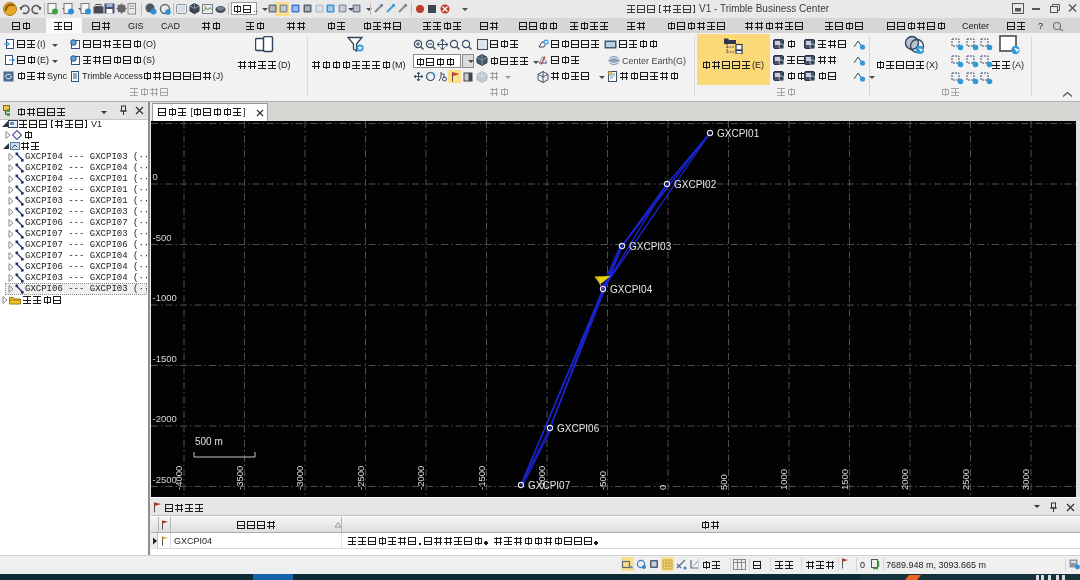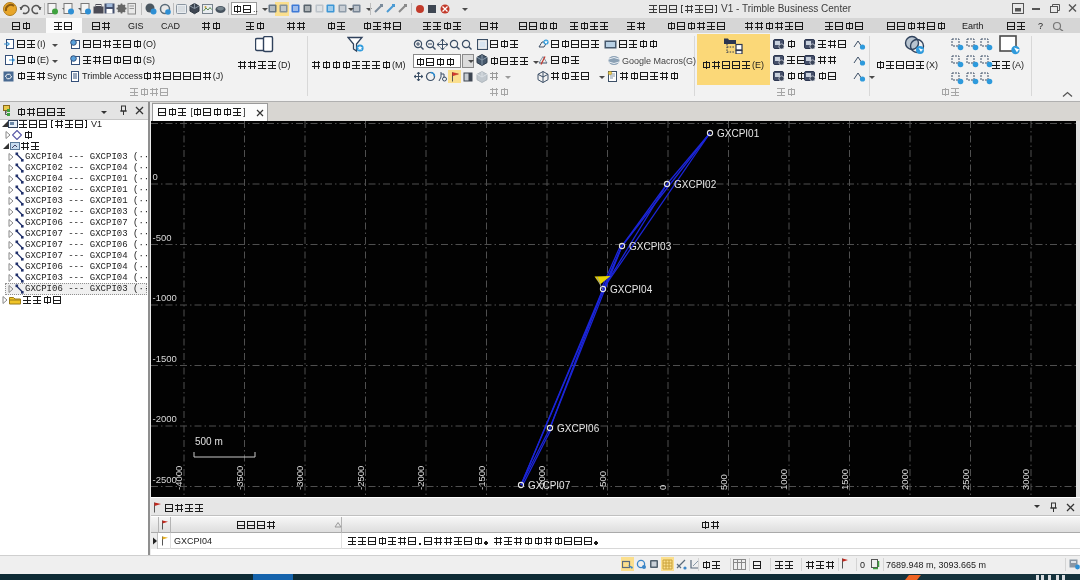--- a/index.html
+++ b/index.html
@@ -152,21 +152,21 @@
     <rect x="6" y="1" width="3" height="3" fill="#8a8a8a"></rect>
   </svg>
 <div class="a" style="left:411px;top:3px;width:1px;height:12px;background:#bdbdbd"></div>
 <svg class="a" style="left:415px;top:4px" width="50" height="11">
     <circle cx="5" cy="5" r="4" fill="#c23a2a"></circle>
     <rect x="13" y="1" width="8" height="8" fill="#3e4652"></rect>
     <circle cx="30" cy="5" r="4.5" fill="#c23a2a"></circle>
     <path d="M27.5 2.5 l5 5 M32.5 2.5 l-5 5" stroke="#fff" stroke-width="1.3"></path>
   </svg>
 <div class="dn a" style="left:459px;top:8px"></div>
-<div class="txt" style="left:649px;top:3px;font-size:10px;color:#3c3c3c"><i class="k k0"></i><i class="k k1"></i><i class="k k1"></i><i class="k kb"></i><i class="k k2"></i><i class="k k0"></i><i class="k k1"></i><i class="k kd"></i>V1 - Trimble Business Center</div>
+<div class="txt" style="left:627px;top:3px;font-size:10px;color:#3c3c3c"><i class="k k0"></i><i class="k k1"></i><i class="k k1"></i><i class="k kb"></i><i class="k k2"></i><i class="k k0"></i><i class="k k1"></i><i class="k kd"></i>V1 - Trimble Business Center</div>
 <svg class="a" style="left:1012px;top:3px" width="66" height="12">
     <rect x="0.5" y="0.5" width="11" height="10" fill="none" stroke="#555"></rect>
     <rect x="3" y="5" width="6" height="3.5" fill="#555"></rect>
     <rect x="20" y="5" width="8" height="2" fill="#555"></rect>
     <rect x="38.5" y="3.5" width="7" height="6" fill="none" stroke="#555"></rect>
     <path d="M40.5 3.5 v-2 h7 v6 h-2" fill="none" stroke="#555"></path>
     <path d="M57 1.5 l7 7 M64 1.5 l-7 7" stroke="#555" stroke-width="1.4"></path>
   </svg>
 <div class="a" style="left:0;top:18px;width:1080px;height:15px;background:#d6d6d6"></div>
 <div class="a" style="left:46px;top:18px;width:36px;height:15px;background:#fafafa"></div>
@@ -182,21 +182,21 @@
 <div class="txt" style="left:363px;top:21px;color:#1a1a1a"><i class="k k3"></i><i class="k k0"></i><i class="k k2"></i><i class="k k1"></i></div>
 <div class="txt" style="left:423px;top:21px;color:#1a1a1a"><i class="k k0"></i><i class="k k0"></i><i class="k k3"></i><i class="k k0"></i></div>
 <div class="txt" style="left:480px;top:21px;color:#1a1a1a"><i class="k k1"></i><i class="k k2"></i></div>
 <div class="txt" style="left:519px;top:21px;color:#1a1a1a"><i class="k k1"></i><i class="k k1"></i><i class="k k3"></i><i class="k k3"></i></div>
 <div class="txt" style="left:570px;top:21px;color:#1a1a1a"><i class="k k0"></i><i class="k k3"></i><i class="k k0"></i><i class="k k0"></i></div>
 <div class="txt" style="left:627px;top:21px;color:#1a1a1a"><i class="k k0"></i><i class="k k2"></i></div>
 <div class="txt" style="left:667px;top:21px;color:#1a1a1a"><i class="k k3"></i><i class="k k1"></i><i class="k k3"></i><i class="k k2"></i><i class="k k0"></i><i class="k k1"></i></div>
 <div class="txt" style="left:745px;top:21px;color:#1a1a1a"><i class="k k2"></i><i class="k k2"></i><i class="k k3"></i><i class="k k2"></i><i class="k k0"></i><i class="k k1"></i></div>
 <div class="txt" style="left:825px;top:21px;color:#1a1a1a"><i class="k k0"></i><i class="k k1"></i><i class="k k3"></i><i class="k k1"></i></div>
 <div class="txt" style="left:887px;top:21px;color:#1a1a1a"><i class="k k1"></i><i class="k k1"></i><i class="k k3"></i><i class="k k2"></i><i class="k k1"></i><i class="k k3"></i></div>
-<div class="txt" style="left:962px;top:21px;color:#1a1a1a">Earth</div>
+<div class="txt" style="left:962px;top:21px;color:#1a1a1a">Center</div>
 <div class="txt" style="left:1007px;top:21px;color:#1a1a1a"><i class="k k1"></i><i class="k k0"></i></div>
 <div class="txt" style="left:1038px;top:21px;color:#1a1a1a">?</div>
 <svg class="a" style="left:1052px;top:21px" width="12" height="10">
     <circle cx="5" cy="5" r="3.5" fill="none" stroke="#777" stroke-width="1.2"></circle>
     <path d="M8 8 l3 2" stroke="#777" stroke-width="1.4"></path>
   </svg>
 <div class="a" style="left:0;top:33px;width:1080px;height:68px;background:#f2f2f2"></div>
 <div class="a" style="left:0;top:101px;width:1080px;height:1px;background:#b0b0b0"></div>
 <div class="a" style="left:307px;top:36px;width:1px;height:60px;background:#d8d8d8"></div>
 <div class="a" style="left:694px;top:36px;width:1px;height:60px;background:#d8d8d8"></div>
@@ -331,21 +331,21 @@
 <div class="dn a" style="left:596px;top:76px"></div>
 <svg class="a" style="left:604px;top:39px" width="13" height="11">
     <rect x="0.5" y="1.5" width="12" height="8" fill="#46586c"></rect>
     <rect x="2" y="3" width="9" height="5" fill="#b8d0e4"></rect>
   </svg>
 <div class="txt" style="left:619px;top:39px"><i class="k k1"></i><i class="k k0"></i><i class="k k3"></i><i class="k k3"></i></div>
 <svg class="a" style="left:608px;top:55px" width="12" height="11">
     <ellipse cx="6" cy="5.5" rx="5.5" ry="4.5" fill="#8aa0b4"></ellipse>
     <path d="M1 4 q5 -3 10 0 M1 7 q5 3 10 0" stroke="#e8eef4" fill="none"></path>
   </svg>
-<div class="txt" style="left:622px;top:56px;color:#444">Google Macros(G)</div>
+<div class="txt" style="left:622px;top:56px;color:#444">Center Earth(G)</div>
 <svg class="a" style="left:607px;top:71px" width="11" height="11">
     <rect x="1.5" y="0.5" width="8" height="10" fill="#fff" stroke="#3c4f66"></rect>
     <path d="M3 3 h5 M3 5 h5 M3 7 h3" stroke="#8798a8"></path>
     <circle cx="3" cy="2" r="1.8" fill="#e8c84a" stroke="#a8861e" stroke-width="0.5"></circle>
   </svg>
 <div class="txt" style="left:620px;top:71px"><i class="k k2"></i><i class="k k3"></i><i class="k k1"></i><i class="k k0"></i><i class="k k2"></i><i class="k k3"></i></div>
 <div class="a" style="left:697px;top:34px;width:73px;height:51px;background:#fbd878"></div>
 <svg class="a" style="left:723px;top:36px" width="22" height="18">
     <path d="M1 2.5 h4 l1 1.5 h7 v4 h-12 z" fill="#2c3650"></path>
     <rect x="1" y="4" width="12" height="4" fill="#2c3650"></rect>

